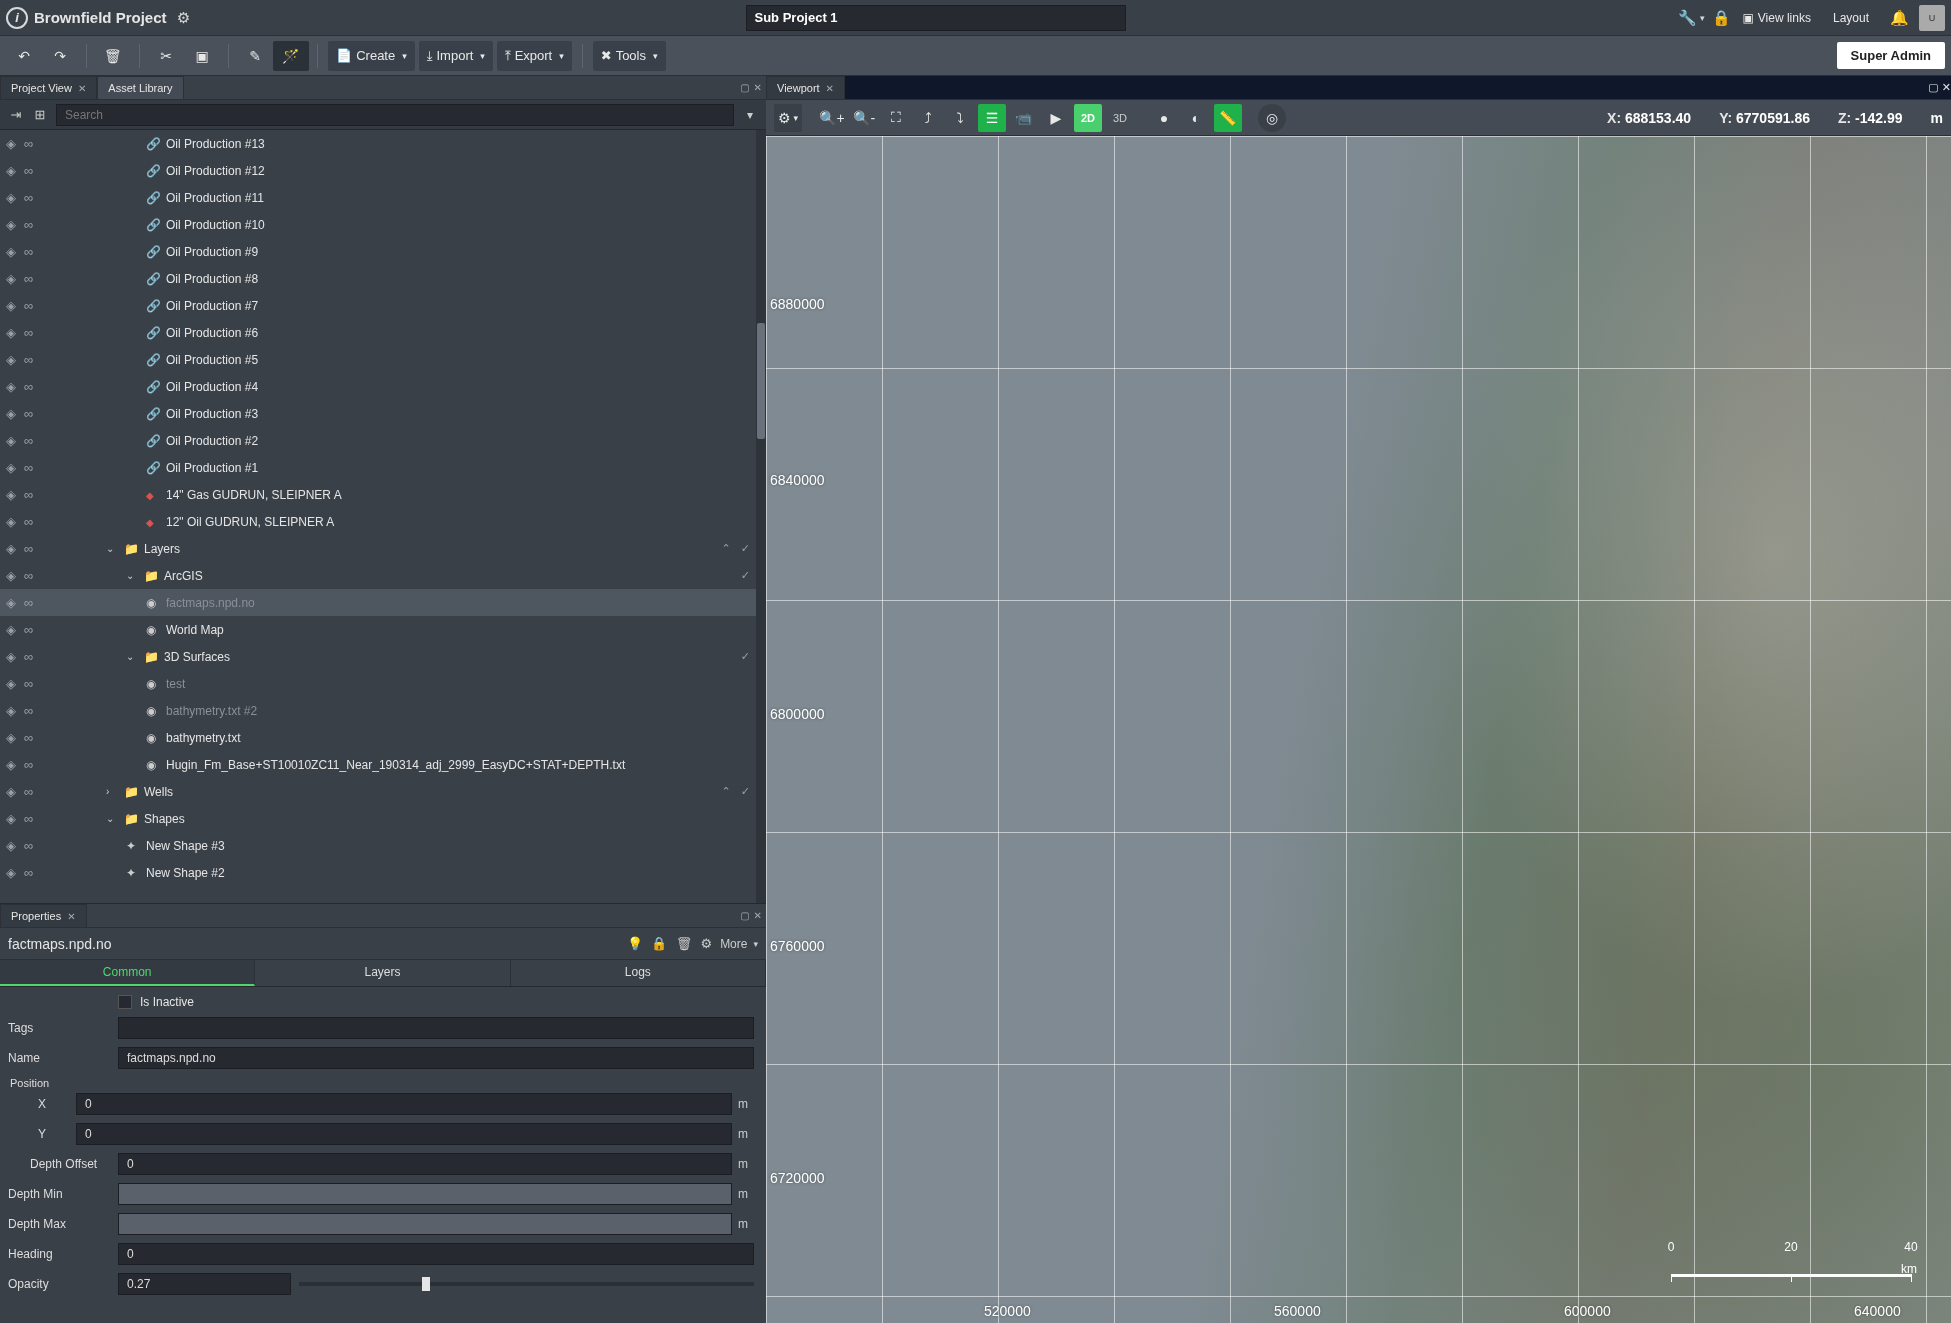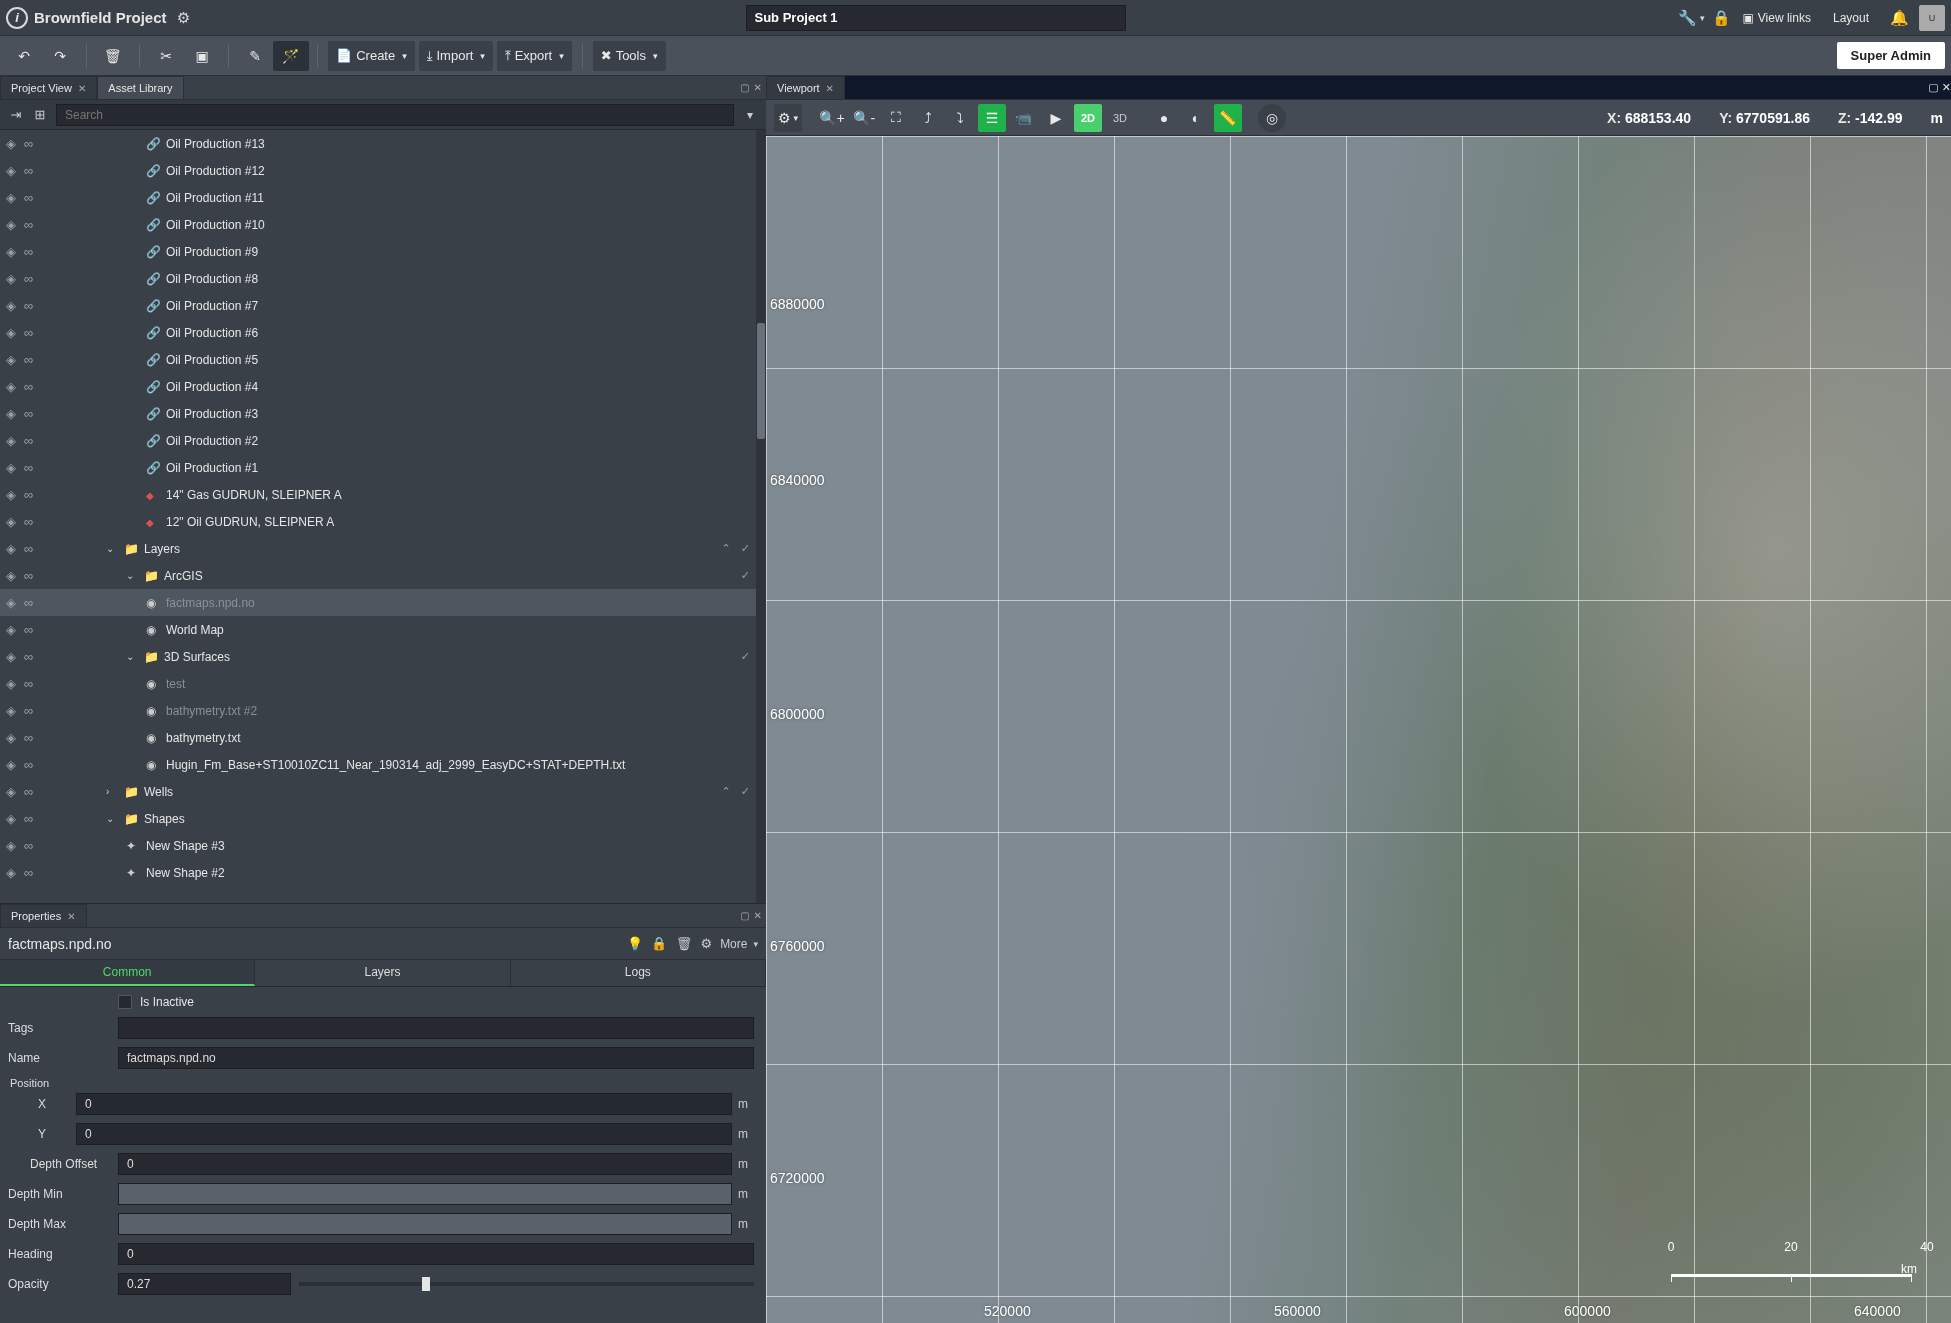--- a/index.html
+++ b/index.html
@@ -697,21 +697,21 @@
       </div>
     </div>
 
     <div class="map-canvas">
       <div class="map-bg"></div>
       <div id="grid"></div>
       <div class="scalebar">
         <div class="ticks">
           <span class="tlabel" style="left:0;">0</span>
           <span class="tlabel" style="left:120px;">20</span>
-          <span class="tlabel" style="left:240px;margin-left:16px;">40</span>
+          <span class="tlabel" style="left:240px;">40</span>
         </div>
         <div class="bar">
           <div class="tick" style="left:0;"></div>
           <div class="tick" style="left:120px;"></div>
           <div class="tick" style="left:240px;"></div>
         </div>
         <div class="unit-lbl">km</div>
       </div>
     <div class="grid-line-v" style="left: 0px;"></div>
         <div class="grid-line-v" style="left: 116px;"></div>

